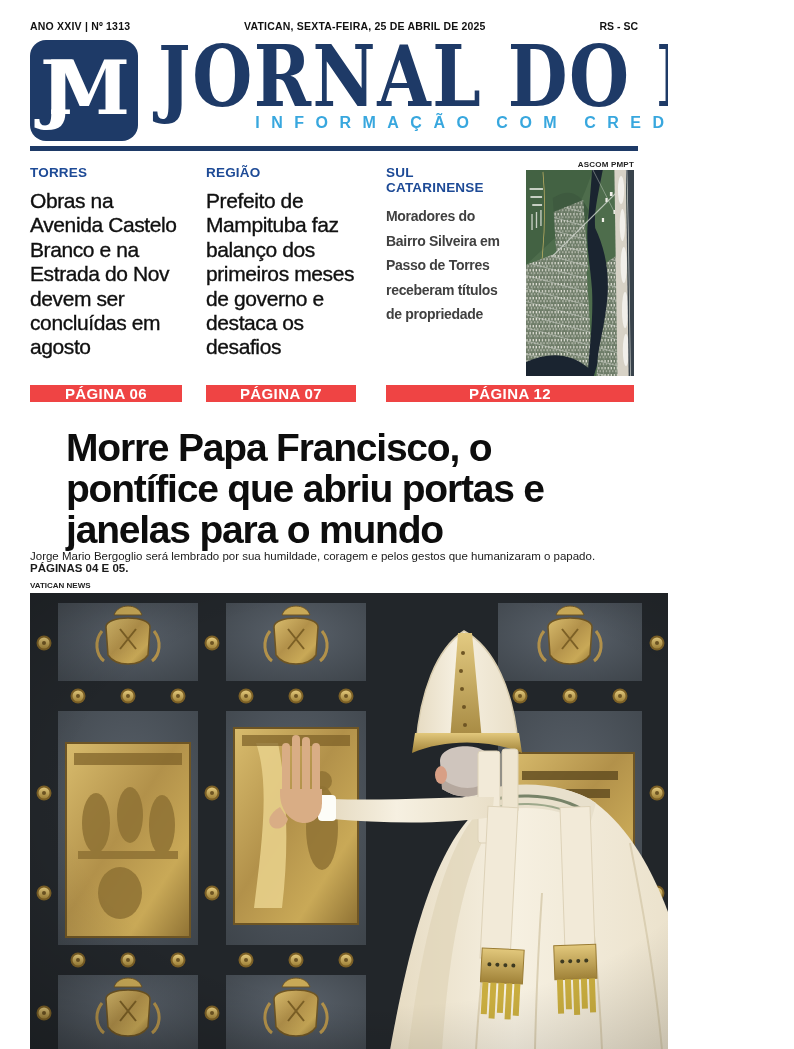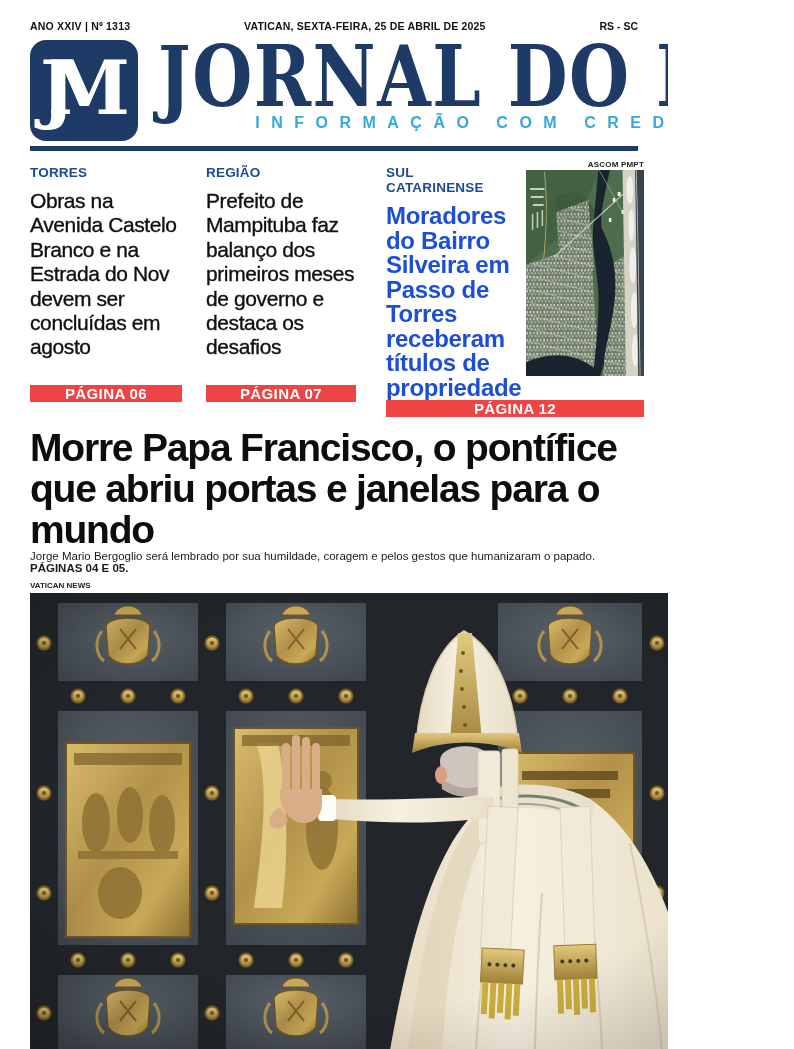--- a/index.html
+++ b/index.html
@@ -19,41 +19,41 @@
           font-family:"DejaVu Serif",serif; font-weight:700; font-size:74px; line-height:96px;
           padding-left:10px; letter-spacing:-27px; overflow:hidden; flex:0 0 auto; }
   .mast-right { flex:1; margin-left:20px; }
   .mast-title { font-family:"DejaVu Serif",serif; font-weight:700; color:#1e3a67; font-size:69px;
                 letter-spacing:1.5px; line-height:60px; transform:scaleY(1.22); transform-origin:left top;
                 white-space:nowrap; height:74px; }
   .mast-tagline { text-align:right; color:#38a7de; font-weight:700; font-size:16px; letter-spacing:11.5px; margin-right:-11px; }
   .mast-rule { height:5px; background:#1e3a67; margin:5px 30px 0 30px; }
 
   
-  .sections { display:flex; margin:14px 24px 0 30px; height:237px; }
+  .sections { display:flex; margin:14px 34px 0 30px; height:237px; }
   .scol { display:flex; flex-direction:column; }
   .scol .label { color:#1d4a96; font-weight:700; font-size:13.5px; letter-spacing:.2px; margin-bottom:9px; }
   .scol .head  { color:#101010; font-size:21px; line-height:24.4px; letter-spacing:-.4px;
                  -webkit-text-stroke:.35px #101010; }
   .col1 { width:152px; margin-right:24px; }
   .col2 { width:150px; margin-right:30px; }
   .col3 { flex:1; }
   .col3-top { display:flex; flex:1; }
   .col3-text { width:126px; margin-right:14px; }
-  .col3 .head-bold { color:#1d4ed8; font-weight:700; font-size:24px; line-height:24.5px; letter-spacing:-.3px; }
+  .col3 .head-bold { color:#404040; font-weight:700; font-size:14px; line-height:24.5px; letter-spacing:-.3px; }
   .page-bar { height:17px; background:#ef4444; color:#fff; font-weight:700; font-size:15px;
               letter-spacing:.4px; text-align:center; line-height:17px; margin-top:auto; }
   .col3 .page-bar { width:100%; }
   .sat-wrap { flex:1; position:relative; margin-top:5px; }
   .sat-wrap svg { display:block; width:100%; height:206px; }
   .credit { position:absolute; top:-10px; right:0; font-size:8px; font-weight:700; color:#222; letter-spacing:.2px; }
 
   
   .lead { margin:25px 30px 0 30px; }
-  .lead h1 { color:#0d0d0d; font-weight:700; font-size:39px; line-height:41px; letter-spacing:-1.2px; }
+  .lead h1 { color:#0d0d0d; font-weight:700; font-size:39px; line-height:41px; letter-spacing:-1.2px;margin-left:36px; }
   .lead .sub { margin-top:0; font-size:11.5px; color:#1a1a1a; }
   .lead .sub b { font-weight:700; }
   .lead .photo-credit { text-align:left; font-size:8px; font-weight:700; color:#222; margin-top:7px; }
   .lead-photo { margin:3px 30px 0 30px; width:735px; height:457px; }
   .lead-photo svg { display:block; width:735px; height:457px; }
 </style>
 </head>
 <body>
 
 <div class="page">

